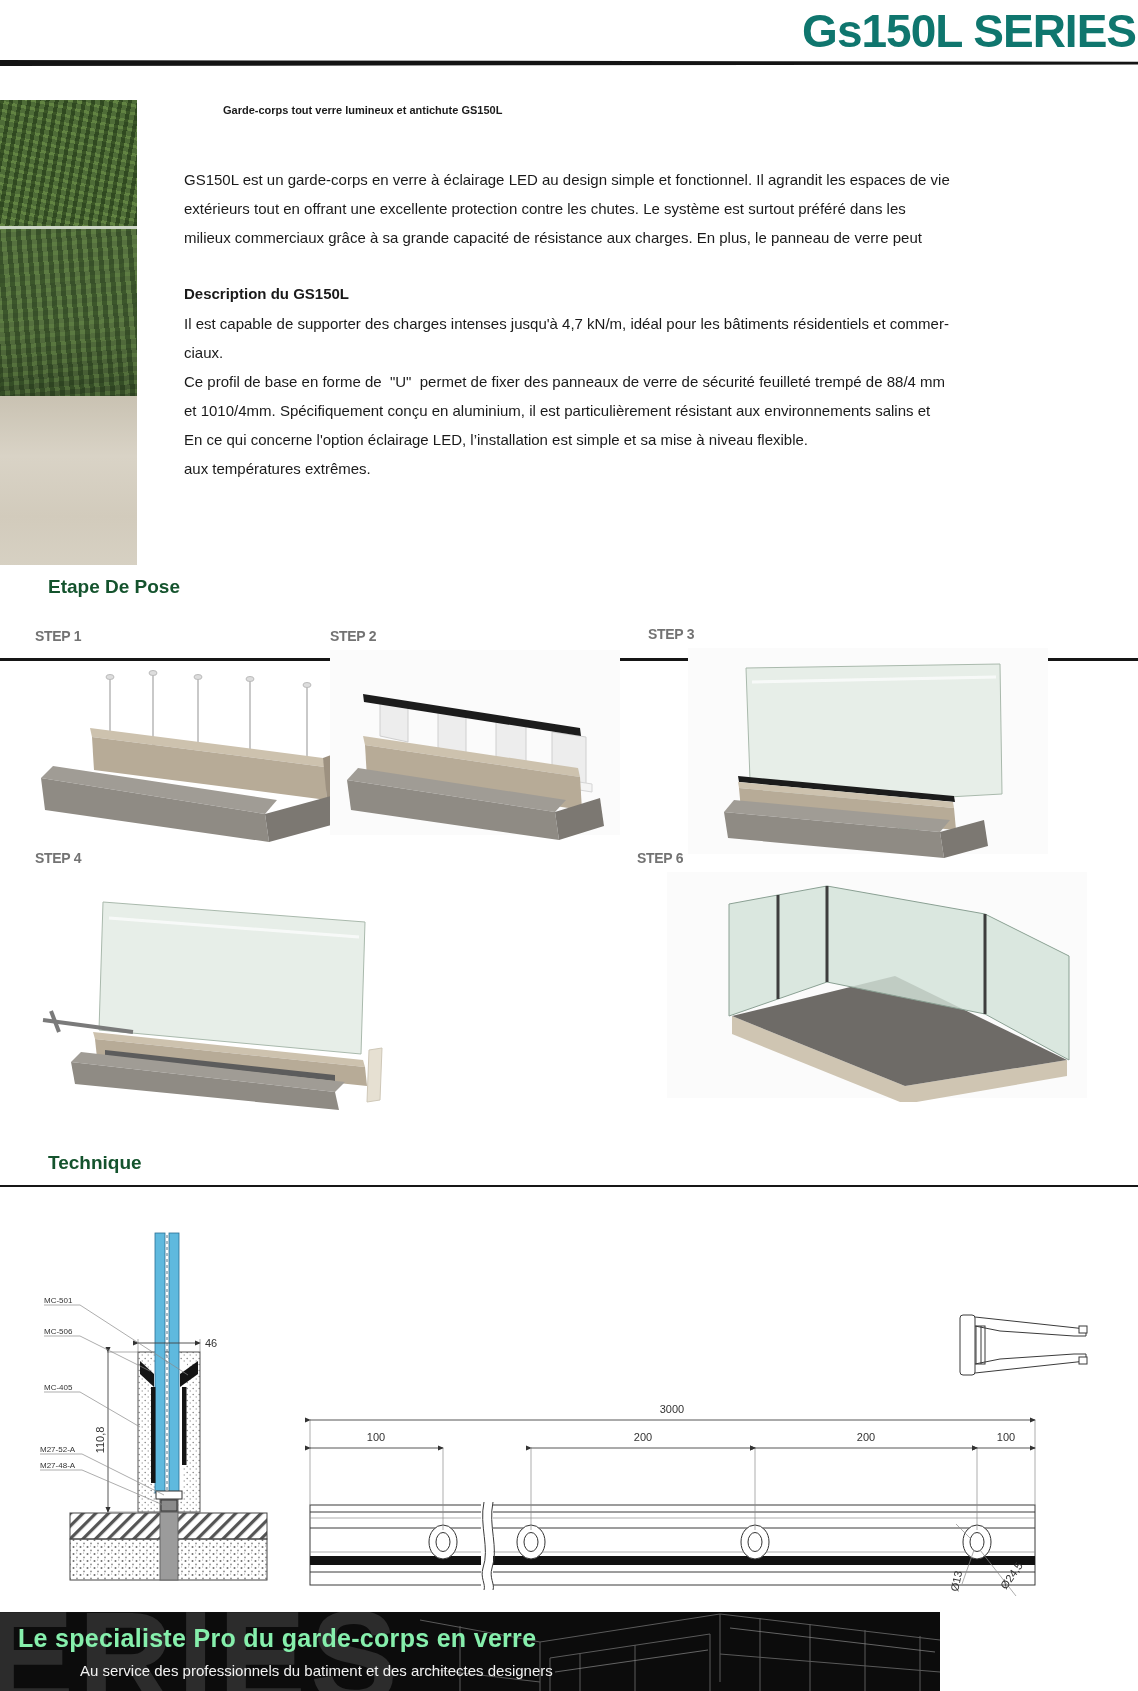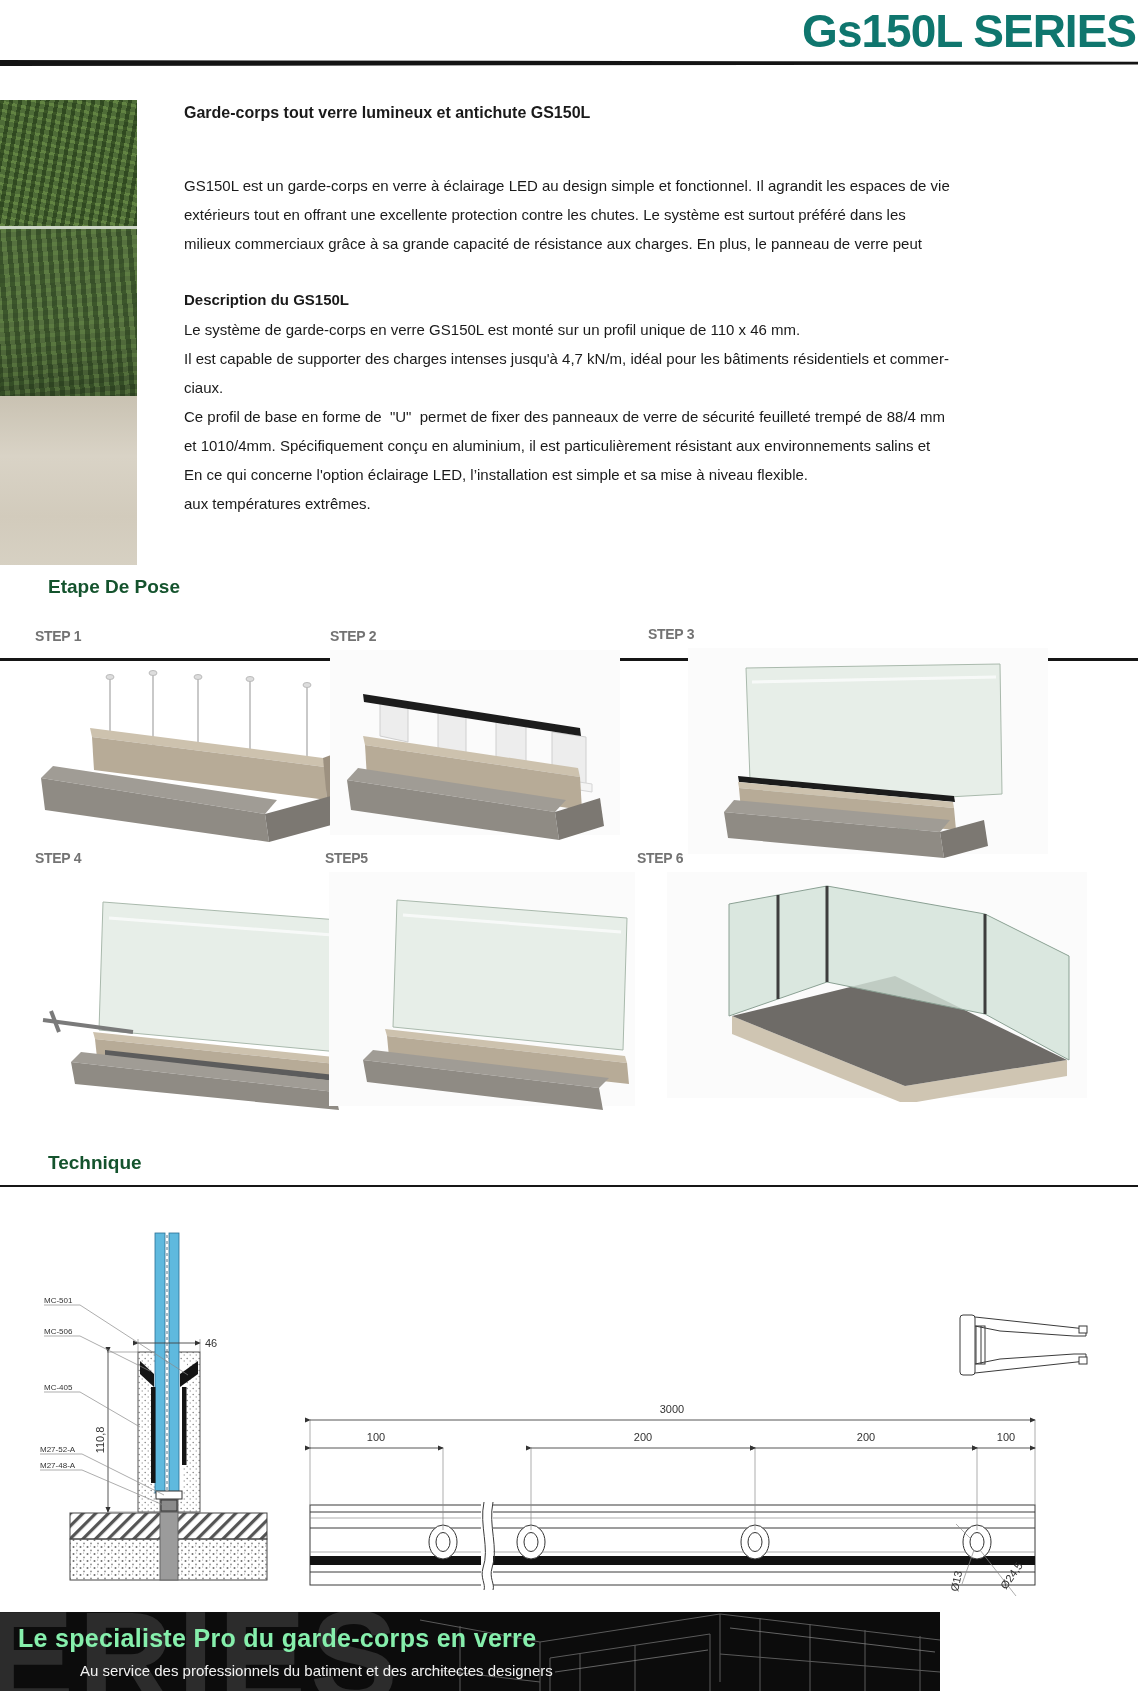--- a/index.html
+++ b/index.html
@@ -19,21 +19,21 @@
                      repeating-linear-gradient(12deg, rgba(130,170,85,.38) 0 3px, transparent 3px 8px);}
   .ph-line{height:3px;background:#cdd5c6;}
   .ph-mid{height:36%;background-color:#56713f;
     background-image:repeating-linear-gradient(85deg, rgba(20,40,14,.45) 0 5px, transparent 5px 10px),
                      repeating-linear-gradient(175deg, rgba(110,150,75,.3) 0 4px, transparent 4px 9px),
                      linear-gradient(180deg, transparent 55%, rgba(25,35,20,.35));}
   .ph-sand{height:37%;background:linear-gradient(180deg,#c9c2b2,#d9d3c6 35%,#d2cbbc 70%,#d7d1c3);}
 
   
   .intro{position:absolute;left:184px;top:104px;width:900px;}
-  .intro-heading{font-size:16px;font-weight:bold;white-space:pre;}
+  .intro-heading{font-size:11px;font-weight:bold;white-space:pre;margin-left:39px;}
   .p1{margin-top:49px;}
   .tline{height:29px;line-height:29px;font-size:15px;white-space:pre;}
   .desc-heading{margin-top:33px;font-size:15px;font-weight:bold;white-space:pre;}
   .desc{margin-top:7px;}
 
   
   .sec-title{position:absolute;left:48px;font-size:19px;font-weight:800;color:#14532d;}
   .sec-rule{position:absolute;left:0;width:1138px;height:3px;background:#161616;}
 
   
@@ -84,21 +84,20 @@
 
   <div class="intro">
     <div class="intro-heading">Garde-corps tout verre lumineux et antichute GS150L</div>
     <div class="p1">
       <div class="tline">GS150L est un garde-corps en verre à éclairage LED au design simple et fonctionnel. Il agrandit les espaces de vie</div>
       <div class="tline">extérieurs tout en offrant une excellente protection contre les chutes. Le système est surtout préféré dans les</div>
       <div class="tline">milieux commerciaux grâce à sa grande capacité de résistance aux charges. En plus, le panneau de verre peut</div>
     </div>
     <div class="desc-heading">Description du GS150L</div>
     <div class="desc">
-      <div class="tline">Le système de garde-corps en verre GS150L est monté sur un profil unique de 110 x 46 mm.</div>
       <div class="tline">Il est capable de supporter des charges intenses jusqu'à 4,7 kN/m, idéal pour les bâtiments résidentiels et commer-</div>
       <div class="tline">ciaux.</div>
       <div class="tline">Ce profil de base en forme de  "U"  permet de fixer des panneaux de verre de sécurité feuilleté trempé de 88/4 mm</div>
       <div class="tline">et 1010/4mm. Spécifiquement conçu en aluminium, il est particulièrement résistant aux environnements salins et</div>
       <div class="tline">En ce qui concerne l'option éclairage LED, l’installation est simple et sa mise à niveau flexible.</div>
       <div class="tline">aux températures extrêmes.</div>
     </div>
   </div>
 
   <div class="sec-title" style="top:576px;">Etape De Pose</div>
@@ -195,36 +194,20 @@
         <polygon points="70,178 300,203 300,209 70,184" fill="#5c5c5c"></polygon>
       </g>
       <g>
         <polygon class="baseTop" points="46,180 310,210 300,220 36,190"></polygon>
         <polygon class="base" points="36,190 300,220 304,238 40,212"></polygon>
       </g>
       <polygon points="334,178 347,176 345,228 332,230" fill="#e6e0d2" stroke="#cfc8b8"></polygon>
     </svg>
   </div>
 
-  <div class="step" style="left:325px;top:850px;">
-    <div class="step-label">STEP5</div>
-    <svg class="step-art" width="312" height="238" viewBox="0 0 312 238">
-      <rect class="artbg" x="4" y="0" width="306" height="234"></rect>
-      <polygon class="glass" points="72,28 302,46 298,178 68,155"></polygon>
-      <line x1="78" y1="43" x2="296" y2="60" stroke="#ffffff" stroke-width="3" opacity=".7"></line>
-      <g>
-        <polygon class="profTop" points="60,157 300,184 302,191 62,164"></polygon>
-        <polygon class="prof" points="62,164 302,191 304,212 64,185"></polygon>
-      </g>
-      <g>
-        <polygon class="baseTop" points="48,178 284,206 274,216 38,188"></polygon>
-        <polygon class="base" points="38,188 274,216 278,238 42,210"></polygon>
-      </g>
-    </svg>
-  </div>
 
   <div class="step" style="left:637px;top:850px;">
     <div class="step-label">STEP 6</div>
     <svg class="step-art" width="450" height="230" viewBox="0 0 450 230">
       <rect class="artbg" x="30" y="0" width="420" height="226"></rect>
       <g>
         <polygon points="95,144 95,162 268,232 268,214" fill="#cfc5b2"></polygon>
         <polygon points="268,214 268,232 430,204 430,188" fill="#cfc5b2"></polygon>
         <polygon points="95,144 258,104 430,188 268,214" fill="#6e6b67"></polygon>
       </g>

